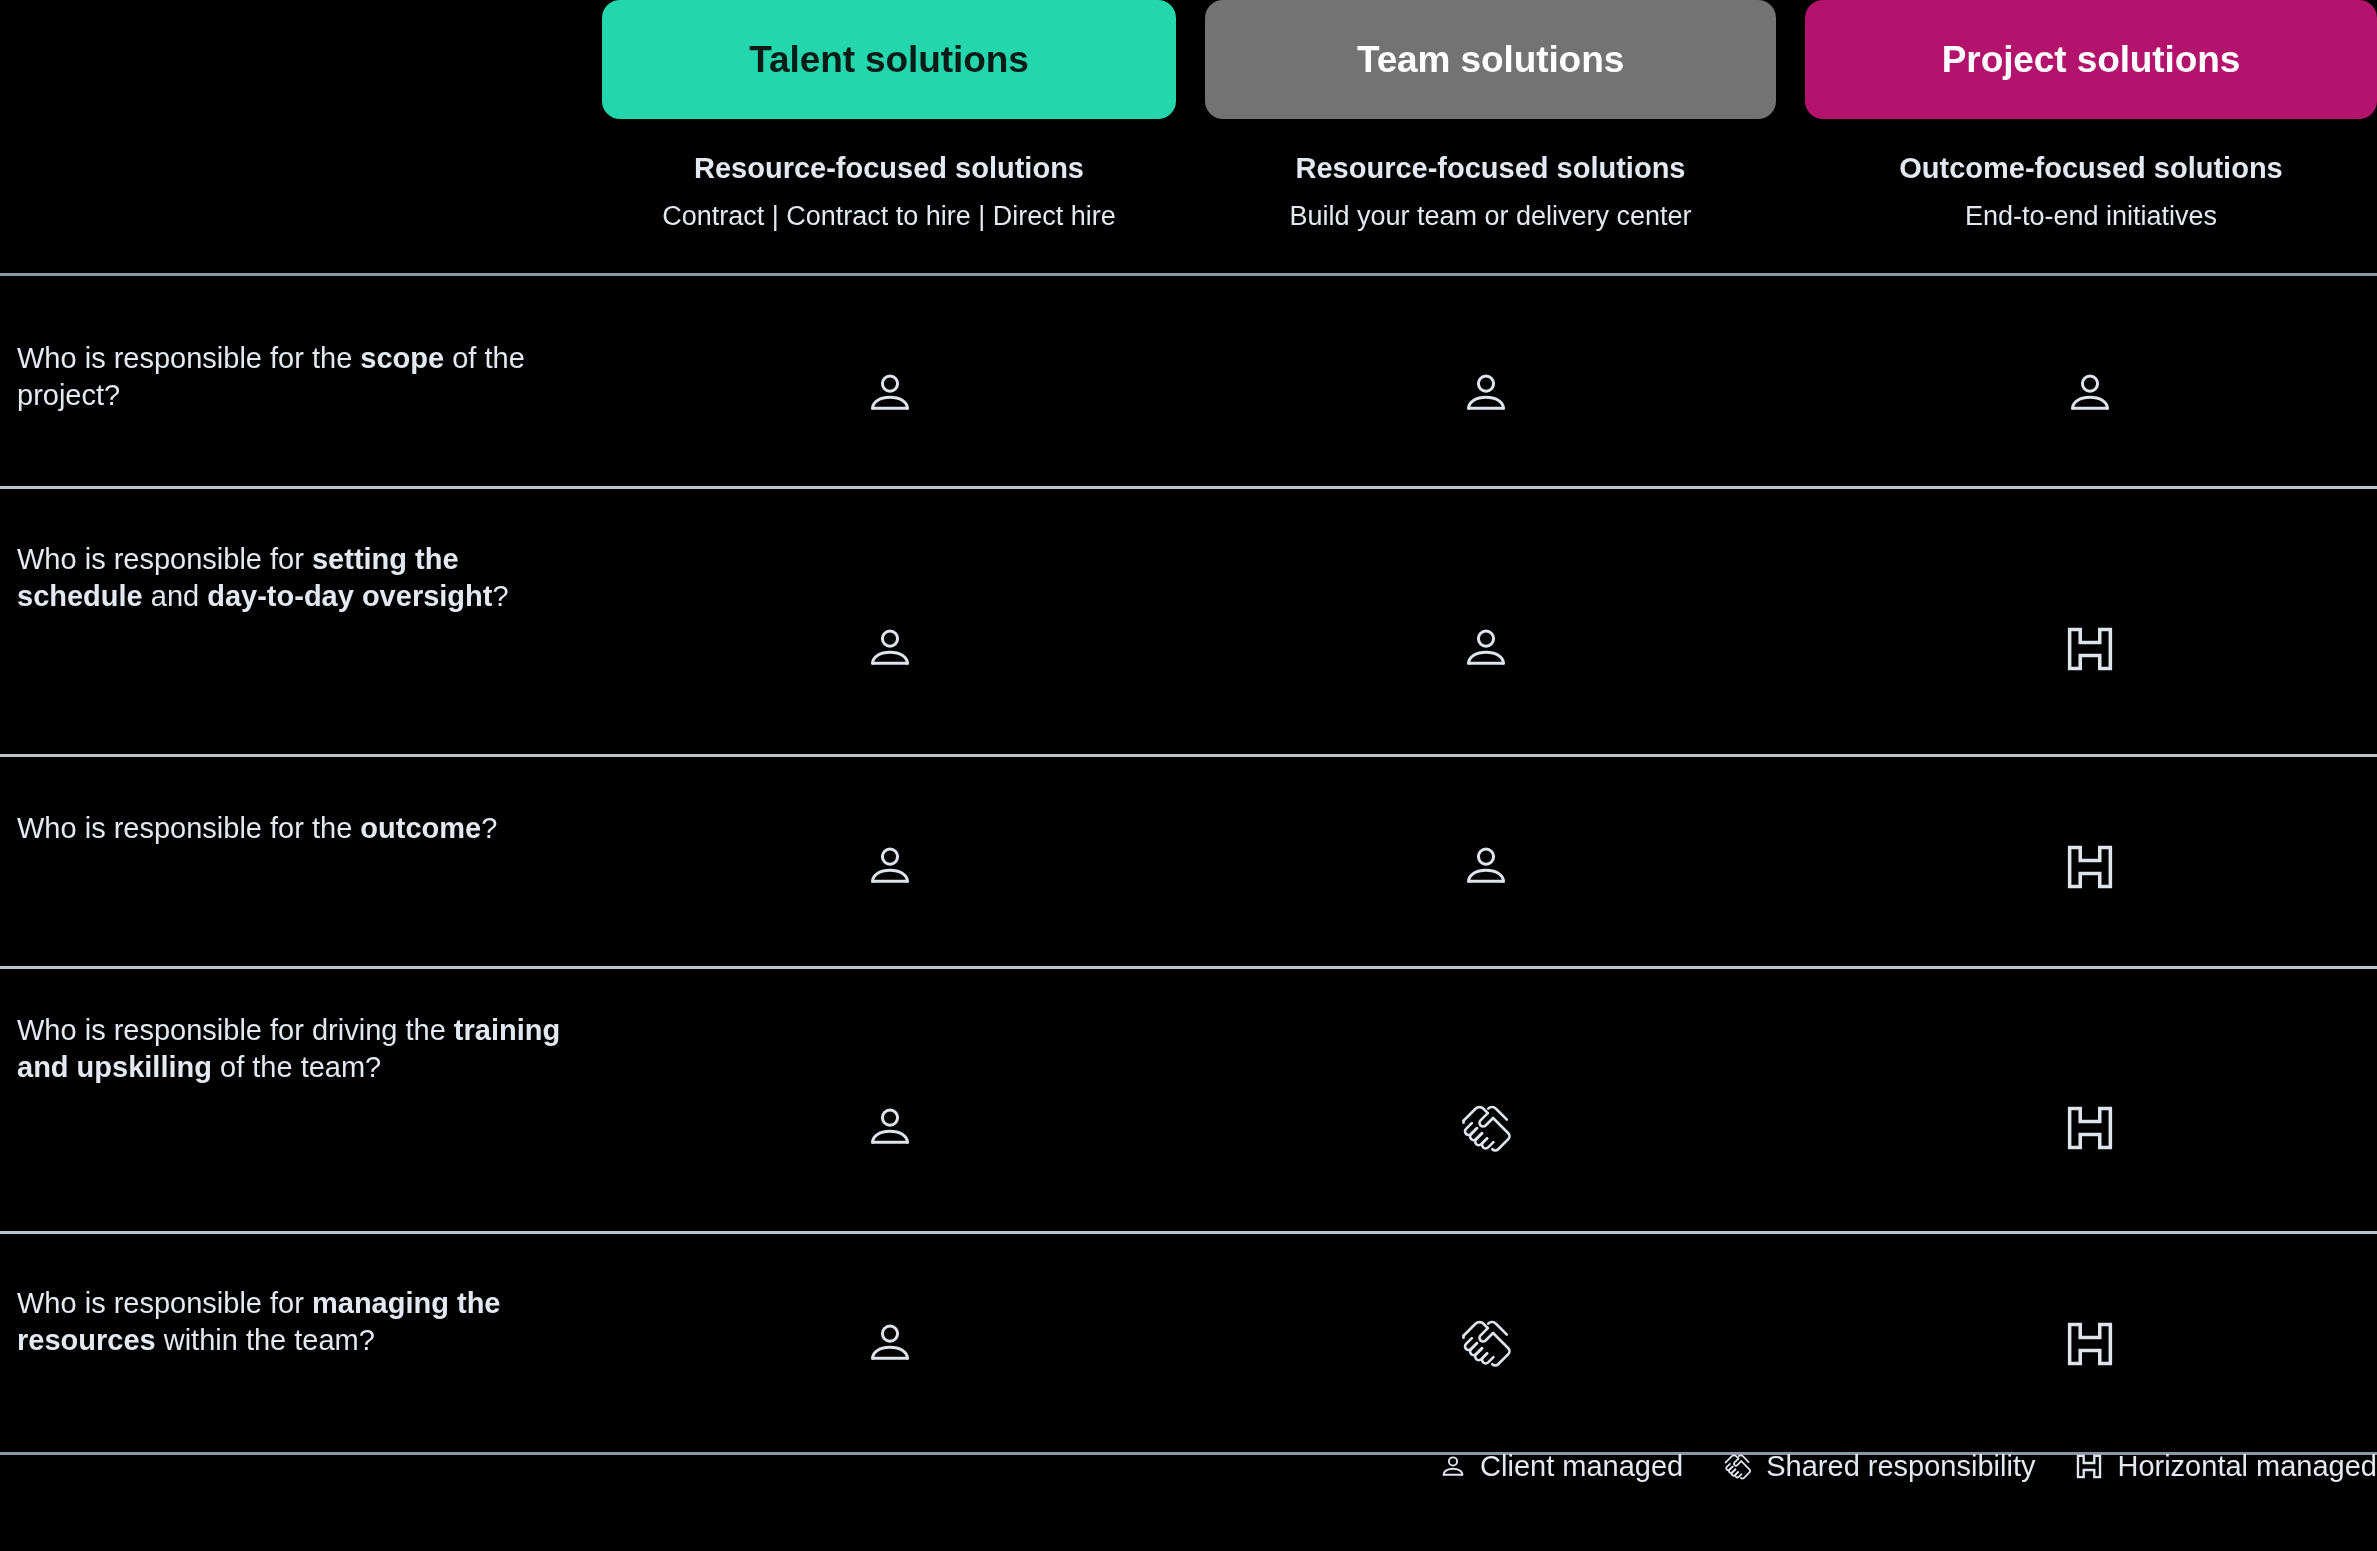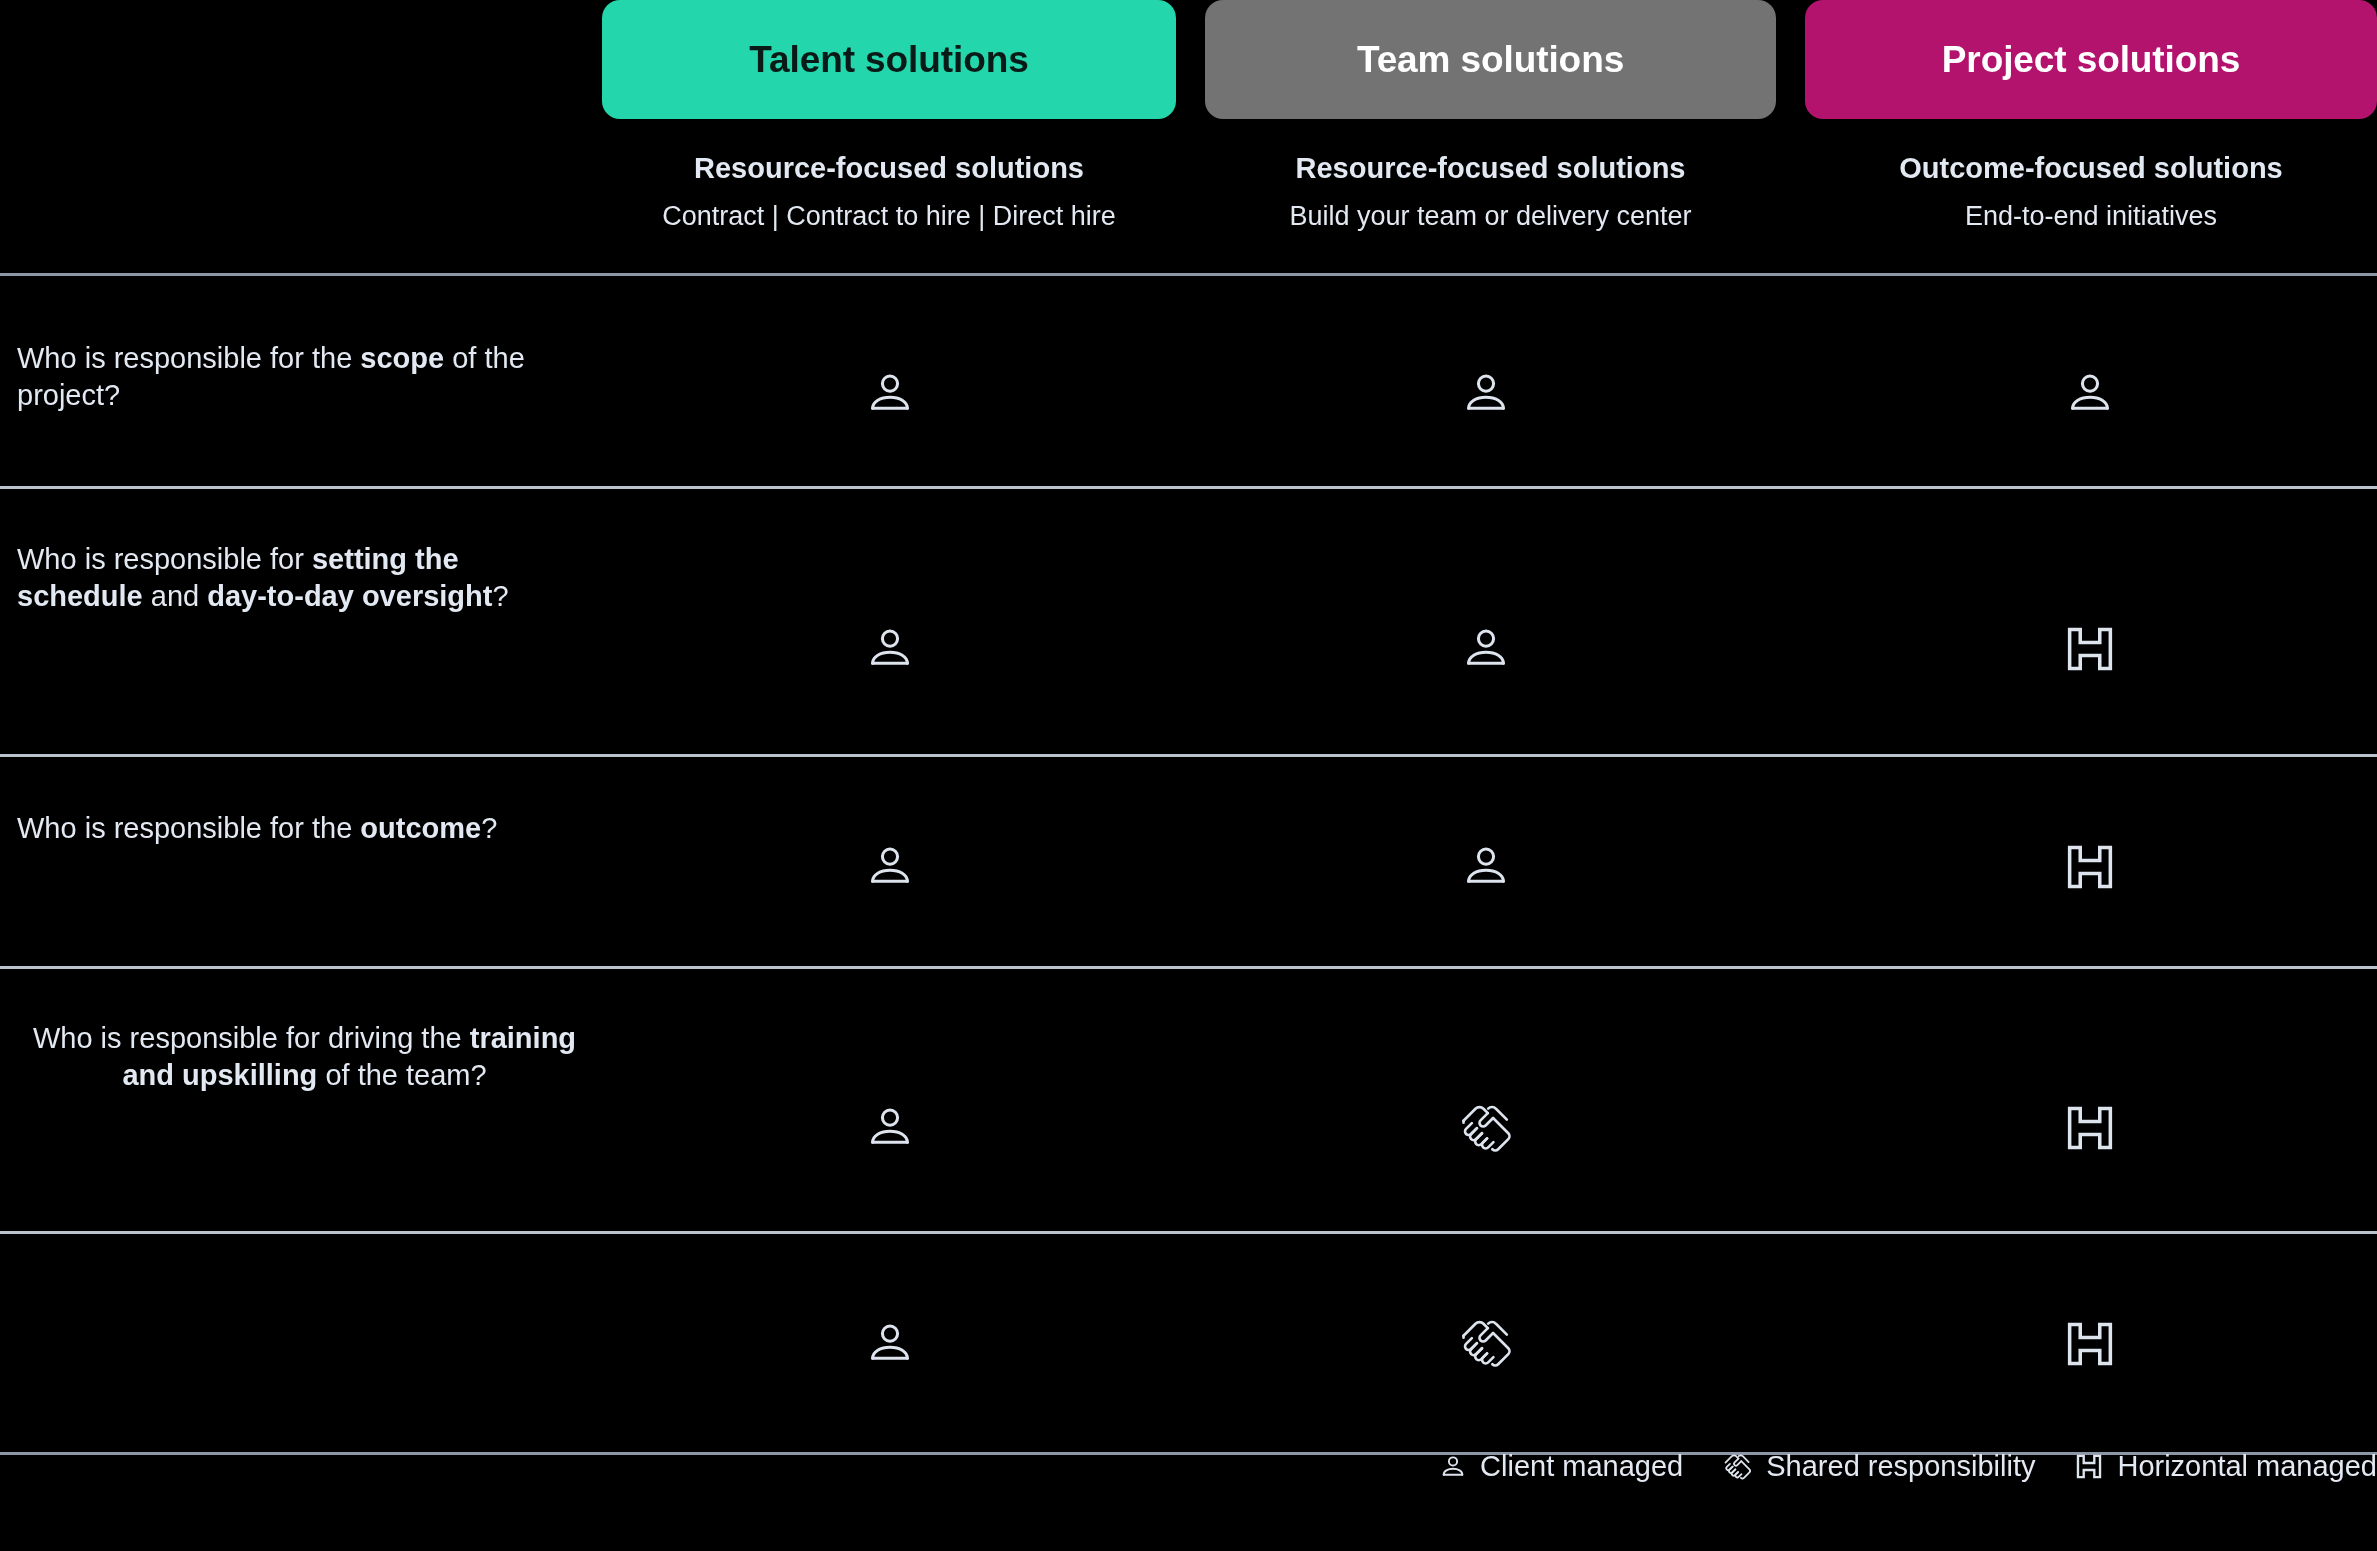--- a/index.html
+++ b/index.html
@@ -301,21 +301,21 @@
     <div class="icon-cell" style="left:2040px; top:77px; height:69px;">
       <span class="ic">
         <svg width="54" height="50" viewBox="0 0 26 24" fill="none" stroke="#dde4ee" stroke-width="1.7" stroke-linejoin="miter" stroke-linecap="square">
           <path d="M3.2 2.6h5.1v6.3h9.4V2.6h5.1v18.8h-5.1v-6.3H8.3v6.3H3.2z"></path>
         </svg>
       </span>
     </div>
   </div>
 
   <div class="row" style="top:968px; height:263px;">
-    <div class="q-cell" style="top:52px;text-align:center;">
+    <div class="q-cell" style="top:44px;">
       <span>Who is responsible for driving the </span><b>training and upskilling</b><span> of the team?</span>
     </div>
 
     <div class="icon-cell" style="left:840px; top:126px; height:69px;">
       <span class="ic">
         <svg width="52" height="52" viewBox="0 0 24 24" fill="none" stroke="#dde4ee" stroke-width="1.4" stroke-linecap="round" stroke-linejoin="round">
           <circle cx="12" cy="7.2" r="3.5"></circle>
           <path d="M4 18.6c0-3.1 3.6-5.1 8-5.1s8 2 8 5.1"></path>
           <path d="M4 18.6h16"></path>
         </svg>
@@ -341,20 +341,23 @@
     <div class="icon-cell" style="left:2040px; top:126px; height:69px;">
       <span class="ic">
         <svg width="54" height="50" viewBox="0 0 26 24" fill="none" stroke="#dde4ee" stroke-width="1.7" stroke-linejoin="miter" stroke-linecap="square">
           <path d="M3.2 2.6h5.1v6.3h9.4V2.6h5.1v18.8h-5.1v-6.3H8.3v6.3H3.2z"></path>
         </svg>
       </span>
     </div>
   </div>
 
   <div class="row" style="top:1233px; height:219px;">
+    <div class="q-cell" style="top:52px;">
+      <span>Who is responsible for </span><b>managing the resources</b><span> within the team?</span>
+    </div>
 
     <div class="icon-cell" style="left:840px; top:77px; height:69px;">
       <span class="ic">
         <svg width="52" height="52" viewBox="0 0 24 24" fill="none" stroke="#dde4ee" stroke-width="1.4" stroke-linecap="round" stroke-linejoin="round">
           <circle cx="12" cy="7.2" r="3.5"></circle>
           <path d="M4 18.6c0-3.1 3.6-5.1 8-5.1s8 2 8 5.1"></path>
           <path d="M4 18.6h16"></path>
         </svg>
       </span>
     </div>

